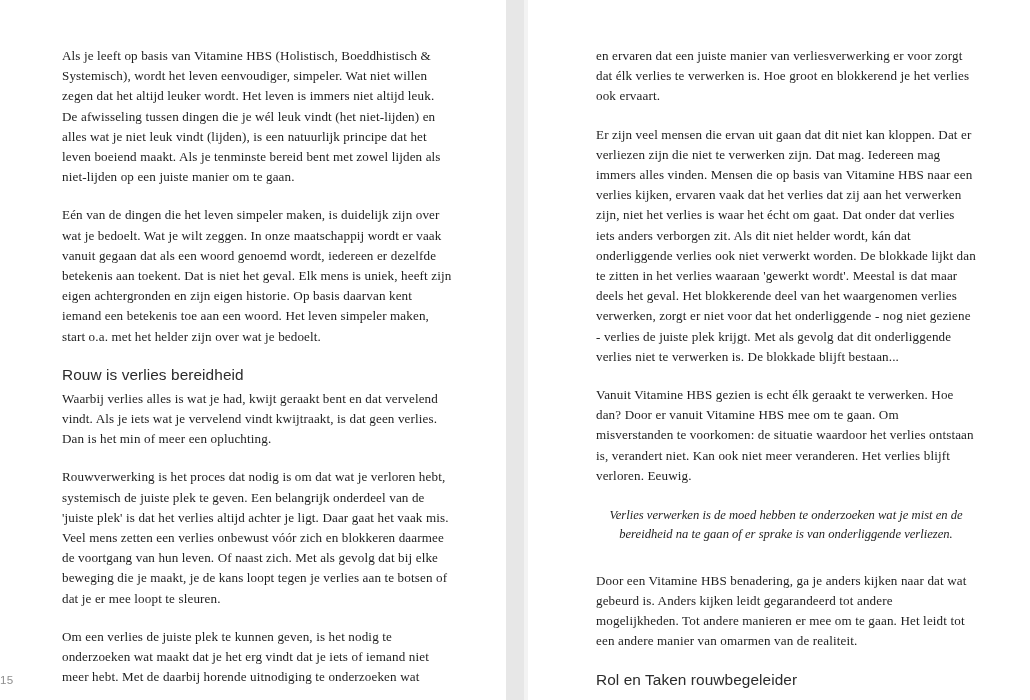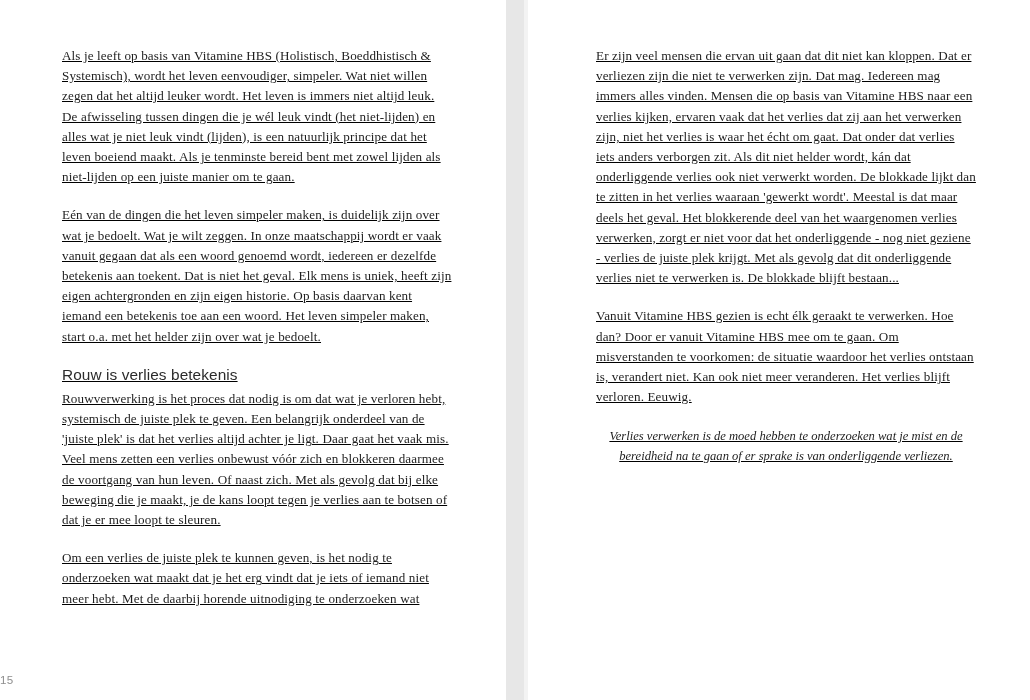--- a/index.html
+++ b/index.html
@@ -12,21 +12,20 @@
     height: 700px;
     overflow: hidden;
     font-family: "Liberation Serif", serif;
   }
   .spread {
     position: relative;
     width: 1030px;
     height: 608px;
     display: flex;
     background: #f0abfc;
-    text-decoration: underline;
   }
   .page {
     position: relative;
     height: 700px;
     background: #ffffff;
     box-sizing: border-box;
   }
   .page-left {
     width: 506px;
     padding: 46px 54px 0 62px;
@@ -100,42 +99,46 @@
 <div class="spread">
 
   <div class="page page-left">
     <div class="body-col">
 
       <p class="bodytext">Als je leeft op basis van Vitamine HBS (Holistisch, Boeddhistisch &amp; Systemisch), wordt het leven eenvoudiger, simpeler. Wat niet willen zegen dat het altijd leuker wordt. Het leven is immers niet altijd leuk. De afwisseling tussen dingen die je wél leuk vindt (het niet-lijden) en alles wat je niet leuk vindt (lijden), is een natuurlijk principe dat het leven boeiend maakt. Als je tenminste bereid bent met zowel lijden als niet-lijden op een juiste manier om te gaan.</p>
 
       <p class="bodytext">Eén van de dingen die het leven simpeler maken, is duidelijk zijn over wat je bedoelt. Wat je wilt zeggen. In onze maatschappij wordt er vaak vanuit gegaan dat als een woord genoemd wordt, iedereen er dezelfde betekenis aan toekent. Dat is niet het geval. Elk mens is uniek, heeft zijn eigen achtergronden en zijn eigen historie. Op basis daarvan kent iemand een betekenis toe aan een woord. Het leven simpeler maken, start o.a. met het helder zijn over wat je bedoelt.</p>
 
 
-      <h2 class="section-head">Rouw is verlies betekenis</h2>
+      <h2 class="section-head">Rouw is verlies bereidheid</h2>
 
+      <p class="bodytext">Waarbij verlies alles is wat je had, kwijt geraakt bent en dat vervelend vindt. Als je iets wat je vervelend vindt kwijtraakt, is dat geen verlies. Dan is het min of meer een opluchting.</p>
 
       <p class="bodytext">Rouwverwerking is het proces dat nodig is om dat wat je verloren hebt, systemisch de juiste plek te geven. Een belangrijk onderdeel van de 'juiste plek' is dat het verlies altijd achter je ligt. Daar gaat het vaak mis. Veel mens zetten een verlies onbewust vóór zich en blokkeren daarmee de voortgang van hun leven. Of naast zich. Met als gevolg dat bij elke beweging die je maakt, je de kans loopt tegen je verlies aan te botsen of dat je er mee loopt te sleuren.</p>
 
       <p class="bodytext tight"><span>Om een verlies de juiste plek te kunnen geven, is het nodig te onderzoeken wat maakt dat je het erg vindt dat je iets of iemand niet meer hebt. Met de daarbij horende uitnodiging te onderzoeken wat </span></p>
 
     </div>
     <div class="page-number">15</div>
   </div>
 
   <div class="gutter"></div>
   <div class="gutter-edge"></div>
 
   <div class="page page-right">
     <div class="body-col">
 
+      <p class="bodytext">en ervaren dat een juiste manier van verliesverwerking er voor zorgt dat élk verlies te verwerken is. Hoe groot en blokkerend je het verlies ook ervaart.</p>
 
       <p class="bodytext">Er zijn veel mensen die ervan uit gaan dat dit niet kan kloppen. Dat er verliezen zijn die niet te verwerken zijn. Dat mag. Iedereen mag immers alles vinden. Mensen die op basis van Vitamine HBS naar een verlies kijken, ervaren vaak dat het verlies dat zij aan het verwerken zijn, niet het verlies is waar het écht om gaat. Dat onder dat verlies iets anders verborgen zit. Als dit niet helder wordt, kán dat onderliggende verlies ook niet verwerkt worden. De blokkade lijkt dan te zitten in het verlies waaraan 'gewerkt wordt'. Meestal is dat maar deels het geval. Het blokkerende deel van het waargenomen verlies verwerken, zorgt er niet voor dat het onderliggende - nog niet geziene - verlies de juiste plek krijgt. Met als gevolg dat dit onderliggende verlies niet te verwerken is. De blokkade blijft bestaan...</p>
 
       <p class="bodytext">Vanuit Vitamine HBS gezien is echt élk geraakt te verwerken. Hoe dan? Door er vanuit Vitamine HBS mee om te gaan. Om misverstanden te voorkomen: de situatie waardoor het verlies ontstaan is, verandert niet. Kan ook niet meer veranderen. Het verlies blijft verloren. Eeuwig.</p>
 
       <p class="pull-quote">Verlies verwerken is de moed hebben te onderzoeken wat je mist en de bereidheid na te gaan of er sprake is van onderliggende verliezen.</p>
 
+      <p class="bodytext">Door een Vitamine HBS benadering, ga je anders kijken naar dat wat gebeurd is. Anders kijken leidt gegarandeerd tot andere mogelijkheden. Tot andere manieren er mee om te gaan. Het leidt tot een andere manier van omarmen van de realiteit.</p>
 
+      <h2 class="section-head">Rol en Taken rouwbegeleider</h2>
 
     </div>
   </div>
 
 </div>
 
 </body></html>

